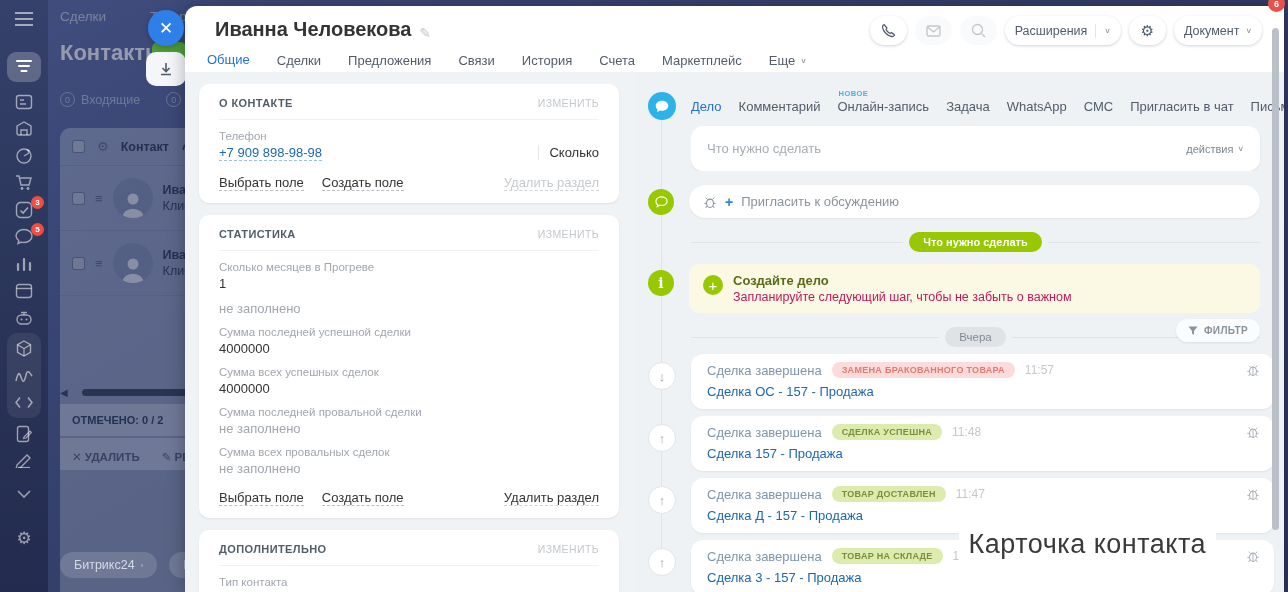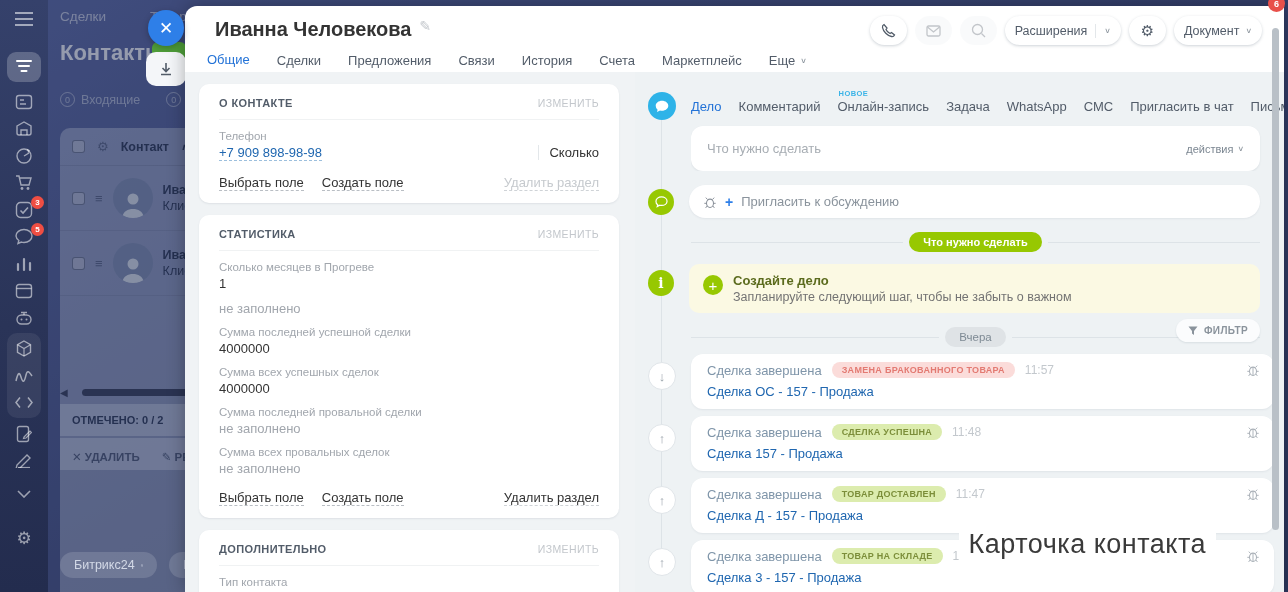--- a/index.html
+++ b/index.html
@@ -37,21 +37,21 @@
   .bg-marked{position:absolute;left:12px;top:404px;width:200px;background:rgba(214,225,242,.42);padding:10px 12px;font-size:11px;font-weight:bold;color:#2e3c60;display:flex;justify-content:space-between;white-space:nowrap;overflow:hidden;}
   .bg-actions{position:absolute;left:12px;top:438px;width:200px;background:rgba(214,225,242,.42);padding:12px 12px 200px;font-size:11.5px;font-weight:bold;color:rgba(46,60,96,.75);display:flex;gap:22px;white-space:nowrap;}
   .bg-footer{position:absolute;left:12px;bottom:14px;display:flex;gap:12px;z-index:6;text-align:center;}
   .bg-pill{background:rgba(255,255,255,.14);color:rgba(235,240,250,.8);border-radius:16px;padding:6px 14px;font-size:12.5px;white-space:nowrap;display:flex;align-items:center;gap:6px;}
   .bg-toolbar-green{position:absolute;left:104px;top:42px;width:34px;height:20px;background:#4f9e3a;border-radius:6px;z-index:6;}
   .bg-toolbar-white{position:absolute;left:98px;top:52px;width:40px;height:34px;background:#f4f6f9;border-radius:10px;z-index:7;display:flex;align-items:center;justify-content:center;color:#525c69;}
   
   .close-x{position:absolute;left:148px;top:10px;width:36px;height:36px;border-radius:50%;background:#2e7fe8;color:#fff;z-index:60;display:flex;align-items:center;justify-content:center;font-size:17px;cursor:pointer;box-shadow:0 2px 6px rgba(0,0,0,.25);}
   
   .panel{position:absolute;left:185px;top:6px;width:1099px;height:586px;background:#fff;border-radius:12px 0 0 0;z-index:50;overflow:hidden;box-shadow:0 0 18px rgba(0,0,0,.3);}
-  .p-title{position:absolute;left:30px;top:12px;font-size:20px;font-weight:bold;color:#333;display:flex;align-items:flex-start;gap:8px;}
+  .p-title{position:absolute;left:30px;top:12px;font-size:20px;font-weight:bold;color:#333;display:flex;align-items:flex-end;gap:8px;}
   .p-title .edit-ic{color:#c3c7cc;font-size:14px;}
   .p-tabs{position:absolute;left:22px;top:46px;display:flex;gap:27px;font-size:13px;color:#525c69;}
   .p-tab{padding-bottom:8px;cursor:pointer;white-space:nowrap;display:flex;gap:5px;align-items:center;}
   .p-tab.active{color:#2272d7;border-bottom:2px solid #2272d7;}
   .chev{font-size:9px;color:#8a939c;transform:scaleY(.8);}
   .hdr-actions{position:absolute;right:22px;top:10px;display:flex;gap:8px;align-items:center;z-index:3;}
   .hbtn{background:#fff;box-shadow:0 1px 3px rgba(60,80,100,.25);border-radius:15px;height:29px;display:flex;align-items:center;justify-content:center;padding:0 10px;color:#525c69;font-size:12.5px;cursor:pointer;white-space:nowrap;gap:6px;}
   .hbtn.icon{width:37px;padding:0;font-size:15px;}
   .hbtn.dis{opacity:.35;box-shadow:none;background:#f0f2f4;}
   .hbtn .sep{width:1px;height:14px;background:#e3e7ea;margin:0 2px;}
@@ -95,21 +95,21 @@
   .invite-card{flex:1;margin:0 24px 0 0;background:#fff;border-radius:17px;box-shadow:0 1px 2px rgba(60,80,100,.08);height:33px;display:flex;align-items:center;padding:0 14px;gap:8px;color:#8a939c;cursor:pointer;}
   .invite-plus{color:#2e7fe8;font-weight:bold;font-size:14px;}
   .t-sep{display:flex;align-items:center;margin:14px 24px 0 56px;position:relative;}
   .t-sep::before,.t-sep::after{content:"";flex:1;height:1px;background:#dde3e7;}
   .pill-green{background:#97c801;color:#fff;font-size:11px;font-weight:bold;padding:4px 14px;border-radius:12px;margin:0 6px;white-space:nowrap;}
   .pill-gray{background:#dfe3e6;color:#7e8a94;font-size:11.5px;padding:4px 14px;border-radius:12px;margin:0 6px;white-space:nowrap;}
   .filter-btn{position:absolute;right:0;top:-8px;background:#fbfcfd;border-radius:14px;box-shadow:0 1px 2px rgba(60,80,100,.12);padding:6px 12px;font-size:10px;font-weight:bold;color:#8a939c;letter-spacing:.4px;display:flex;gap:6px;align-items:center;cursor:pointer;}
   .hint-card{flex:1;margin-right:24px;background:#fbf9e3;border-radius:10px;padding:9px 14px;display:flex;gap:10px;align-items:flex-start;}
   .hint-plus{width:20px;height:20px;border-radius:50%;background:#97c801;color:#fff;display:flex;align-items:center;justify-content:center;font-size:15px;flex:none;margin-top:2px;cursor:pointer;}
   .hint-title{color:#5b6b1d;font-weight:bold;font-size:13px;}
-  .hint-sub{color:#737373;font-size:12.5px;margin-top:2px;}
+  .hint-sub{color:#be185d;font-size:12.5px;margin-top:2px;}
   .entry-card{flex:1;margin-right:10px;background:#fff;border-radius:12px;box-shadow:0 1px 2px rgba(60,80,100,.08);padding:8px 16px 10px;position:relative;}
   .e-row1{display:flex;align-items:center;gap:10px;}
   .e-title{color:#7f95a9;font-size:13px;white-space:nowrap;}
   .e-badge{font-size:9px;font-weight:bold;padding:3px 10px;border-radius:10px;letter-spacing:.3px;white-space:nowrap;}
   .e-badge.red{background:#fbdcda;color:#e37a72;}
   .e-badge.green{background:#dcecae;color:#7c8e3a;}
   .e-time{color:#c3c8cd;font-size:12px;}
   .e-link{color:#2067b0;font-size:13px;margin-top:6px;cursor:pointer;}
   .e-bug{position:absolute;right:14px;top:9px;color:#aab1b8;cursor:pointer;}
   .mt8{margin-top:8px;} .mt12{margin-top:12px;} .mt14{margin-top:14px;}

